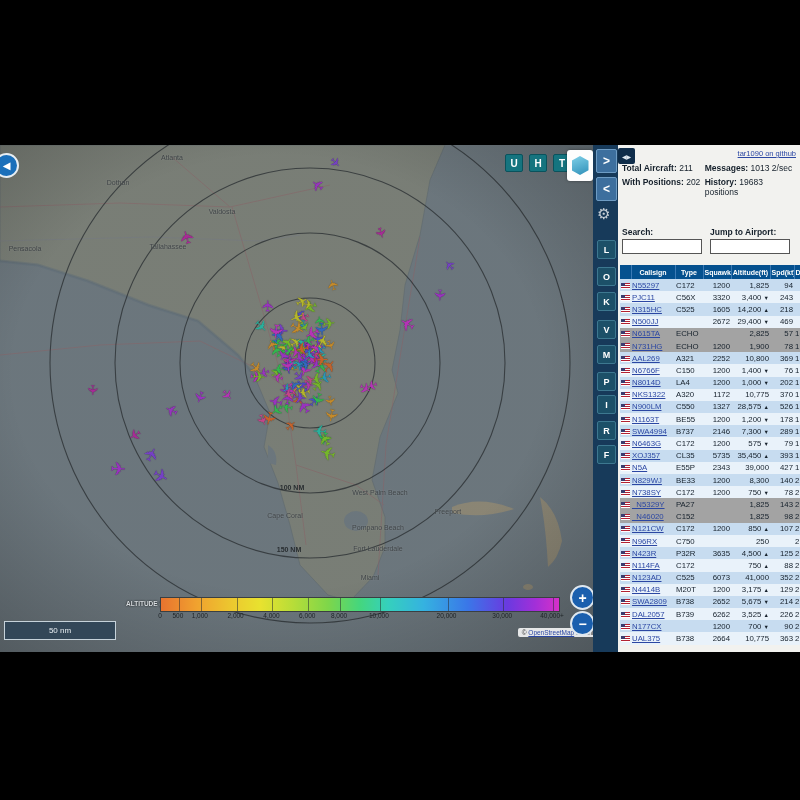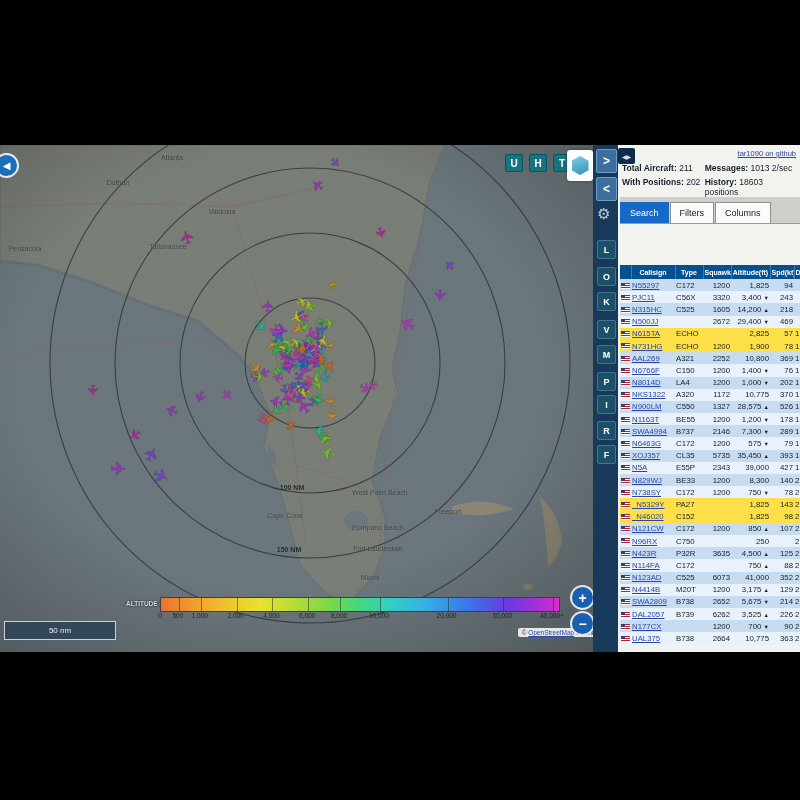--- a/index.html
+++ b/index.html
@@ -69,21 +69,21 @@
   .search-area input{width:74px;height:13px;border:1px solid #555;background:#fff;font-size:8px;padding:0 2px;}
 
   
   .actable{position:absolute;left:2px;top:120px;width:184px;border-collapse:collapse;table-layout:fixed;
            font-size:7.8px;color:#15202b;}
   .actable th{background:#05518f;color:#fff;font-weight:bold;font-size:7px;height:14px;padding:0 1px;
               border-right:1px solid #3c7ab5;overflow:hidden;white-space:nowrap;}
   .actable td{height:12.2px;padding:0 1px;white-space:nowrap;overflow:hidden;}
   .actable tr.b td{background:#c7dcf0;}
   .actable tr.w td{background:#e9f2fa;}
-  .actable tr.y td{background:#fde047;}
+  .actable tr.y td{background:#a3a3a3;}
   .cs{color:#2b47a3;text-decoration:underline;cursor:pointer;}
   .num{text-align:right;}
   .flag{display:inline-block;width:9px;height:6px;vertical-align:middle;position:relative;
     background:repeating-linear-gradient(#b22234 0 1px,#fff 1px 2px);}
   .flag::after{content:"";position:absolute;left:0;top:0;width:4px;height:3px;background:#3c3b6e;}
   .trend{font-size:5.5px;}
   .bar-top{position:absolute;left:0;top:0;width:800px;height:145px;background:#000;}
   .bar-bottom{position:absolute;left:0;top:652px;width:800px;height:148px;background:#000;}
 </style>
 </head>
@@ -337,29 +337,36 @@
   </div>
 
   <div class="panel">
     <div class="collapse-btn">◀▶</div>
     <a class="repo-link">tar1090 on github</a>
 
     <div class="stats">
       <div><b>Total Aircraft:</b> <span>211</span></div>
       <div><b>Messages:</b> <span>1013 2/sec</span></div>
       <div><b>With Positions:</b> <span>202</span></div>
-      <div><b>History:</b> <span>18603 positions</span></div>
+      <div><b>History:</b> <span>19683 positions</span></div>
     </div>
 
-    <div class="tabs">
-      <div class="tab active">Search</div>
-      <div class="tab">Filters</div>
-      <div class="tab">Columns</div>
+
+    <div class="search-area">
+      <div class="fields">
+        <div class="field">
+          <span>Search:</span>
+          <input type="text" style="">
+        </div>
+        <div class="field">
+          <span>Jump to Airport:</span>
+          <input type="text" style="">
+        </div>
+      </div>
     </div>
-
 
     <table class="actable">
       <colgroup>
         <col style="width:11px">
           <col style="width:44px">
           <col style="width:28px">
         <col style="width:28px">
           <col style="width:39px">
           <col style="width:24px">
           <col style="width:10px">

